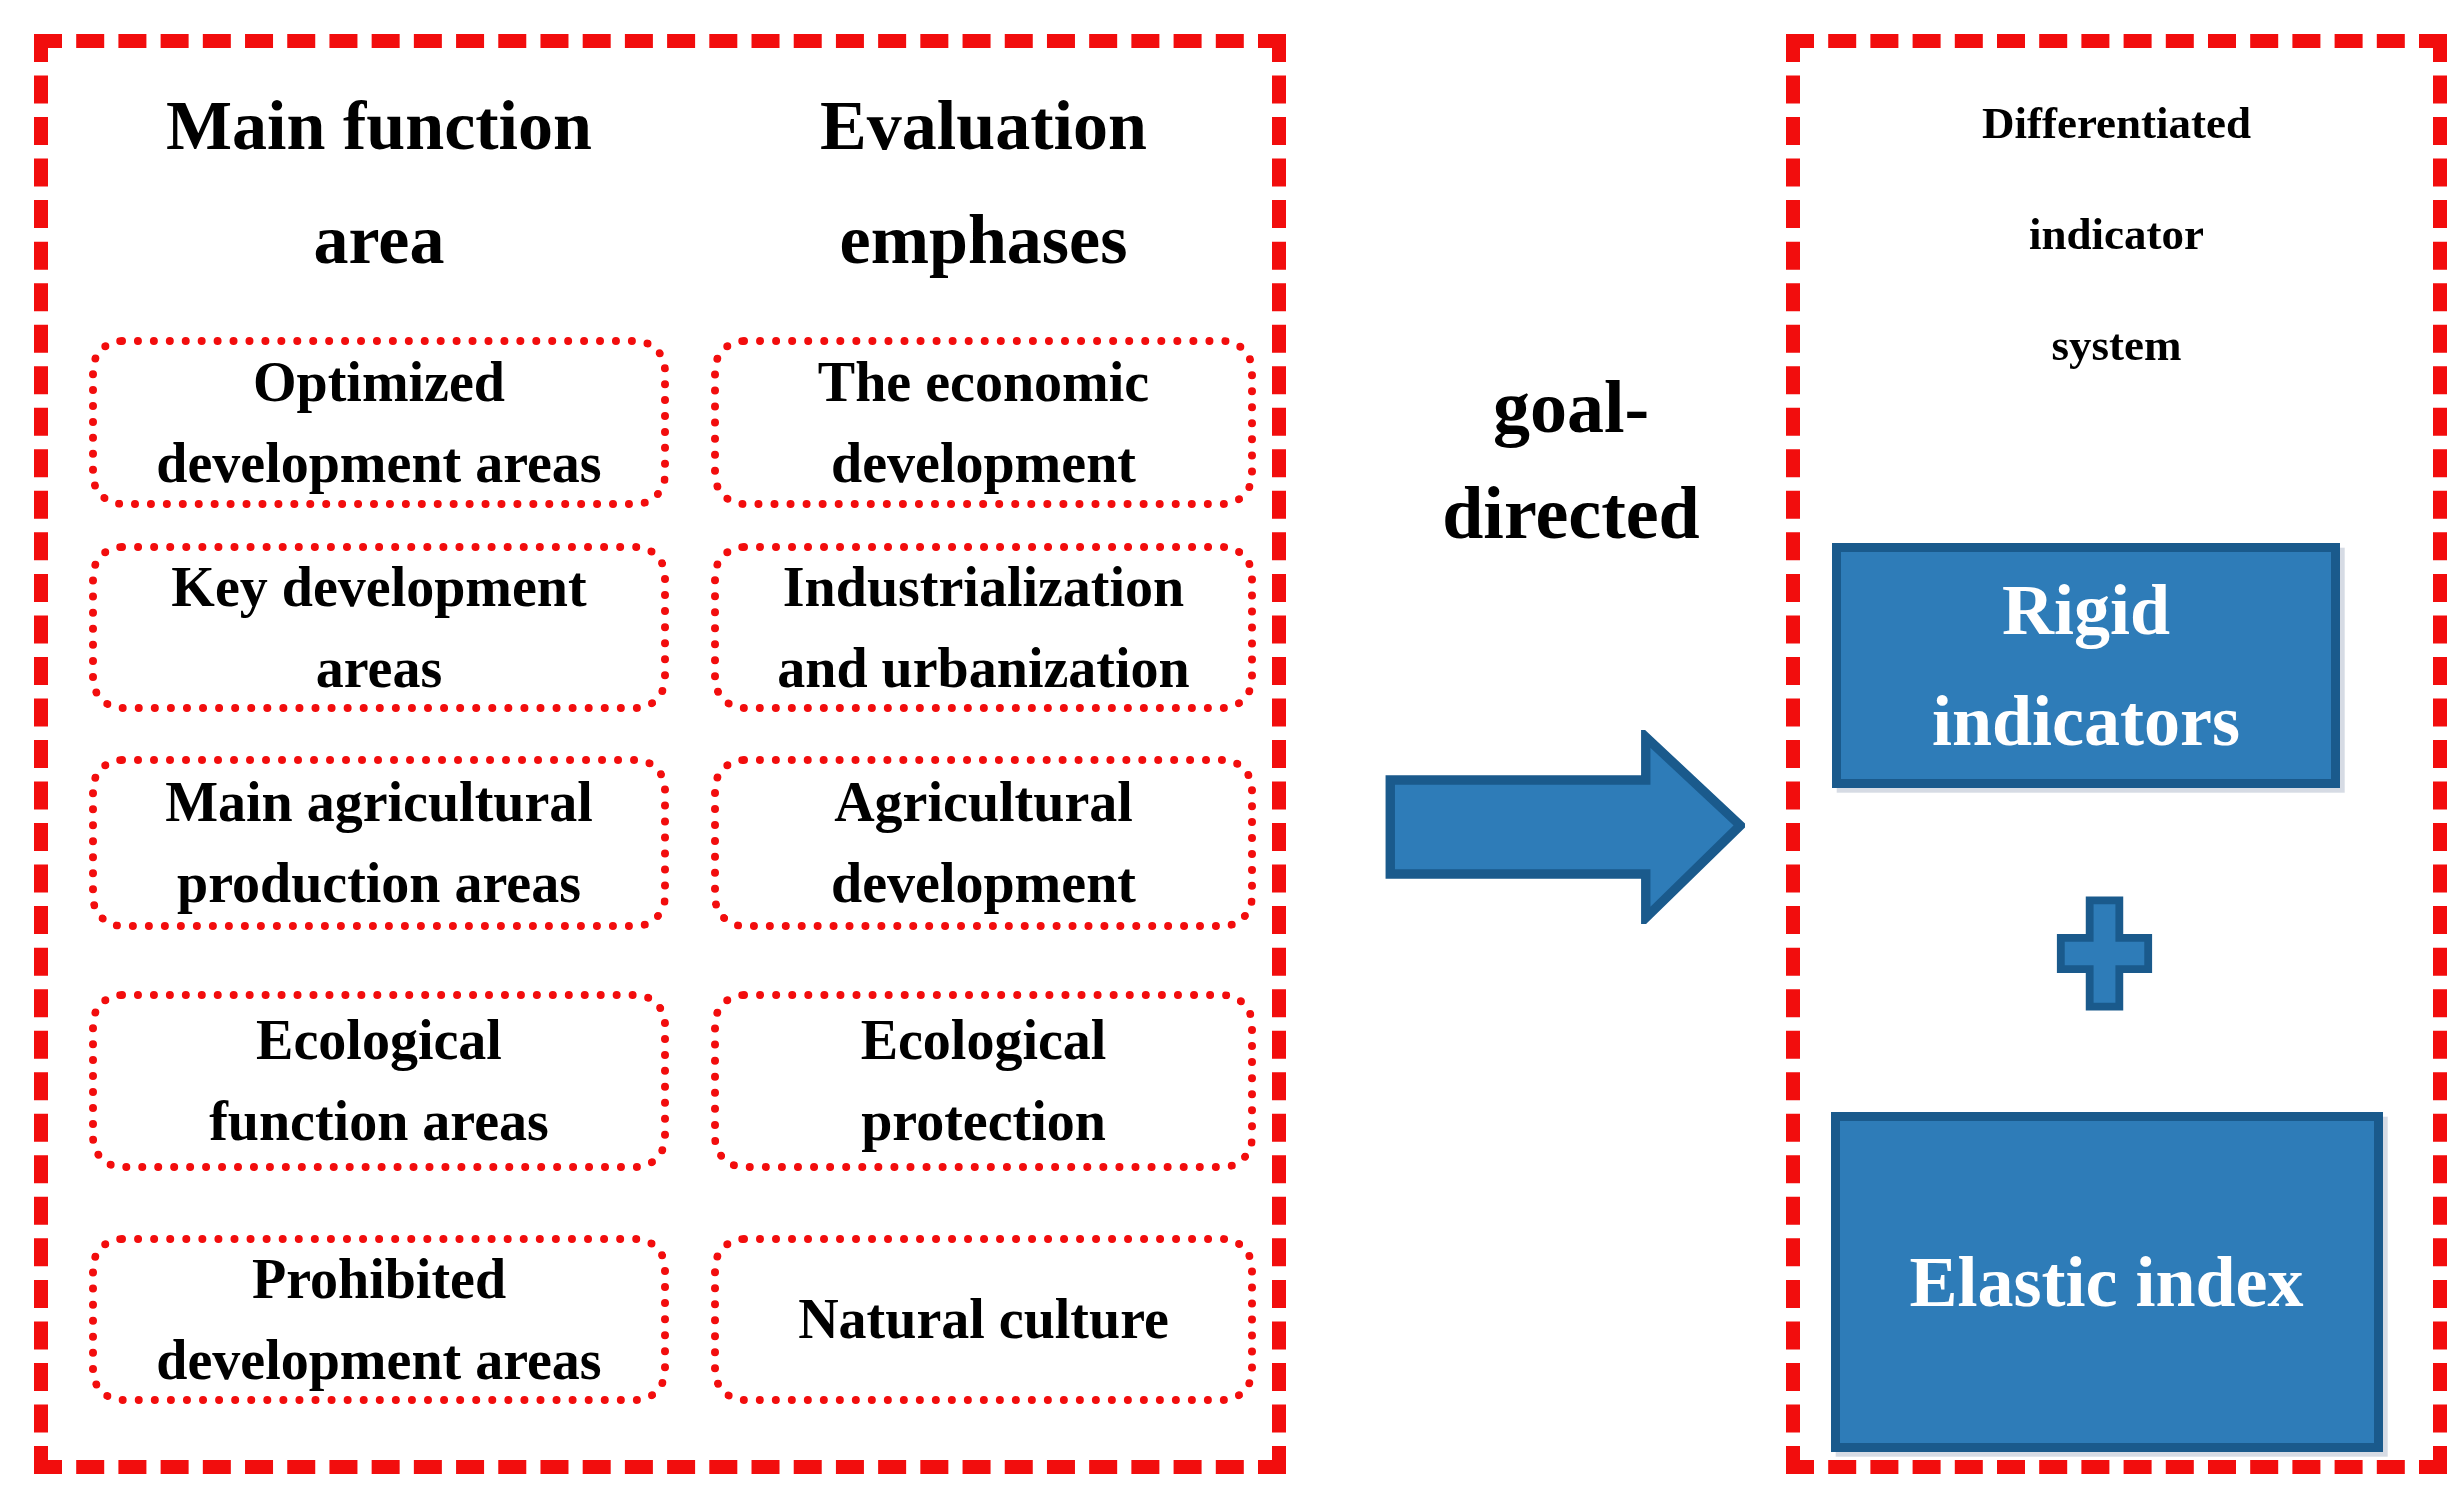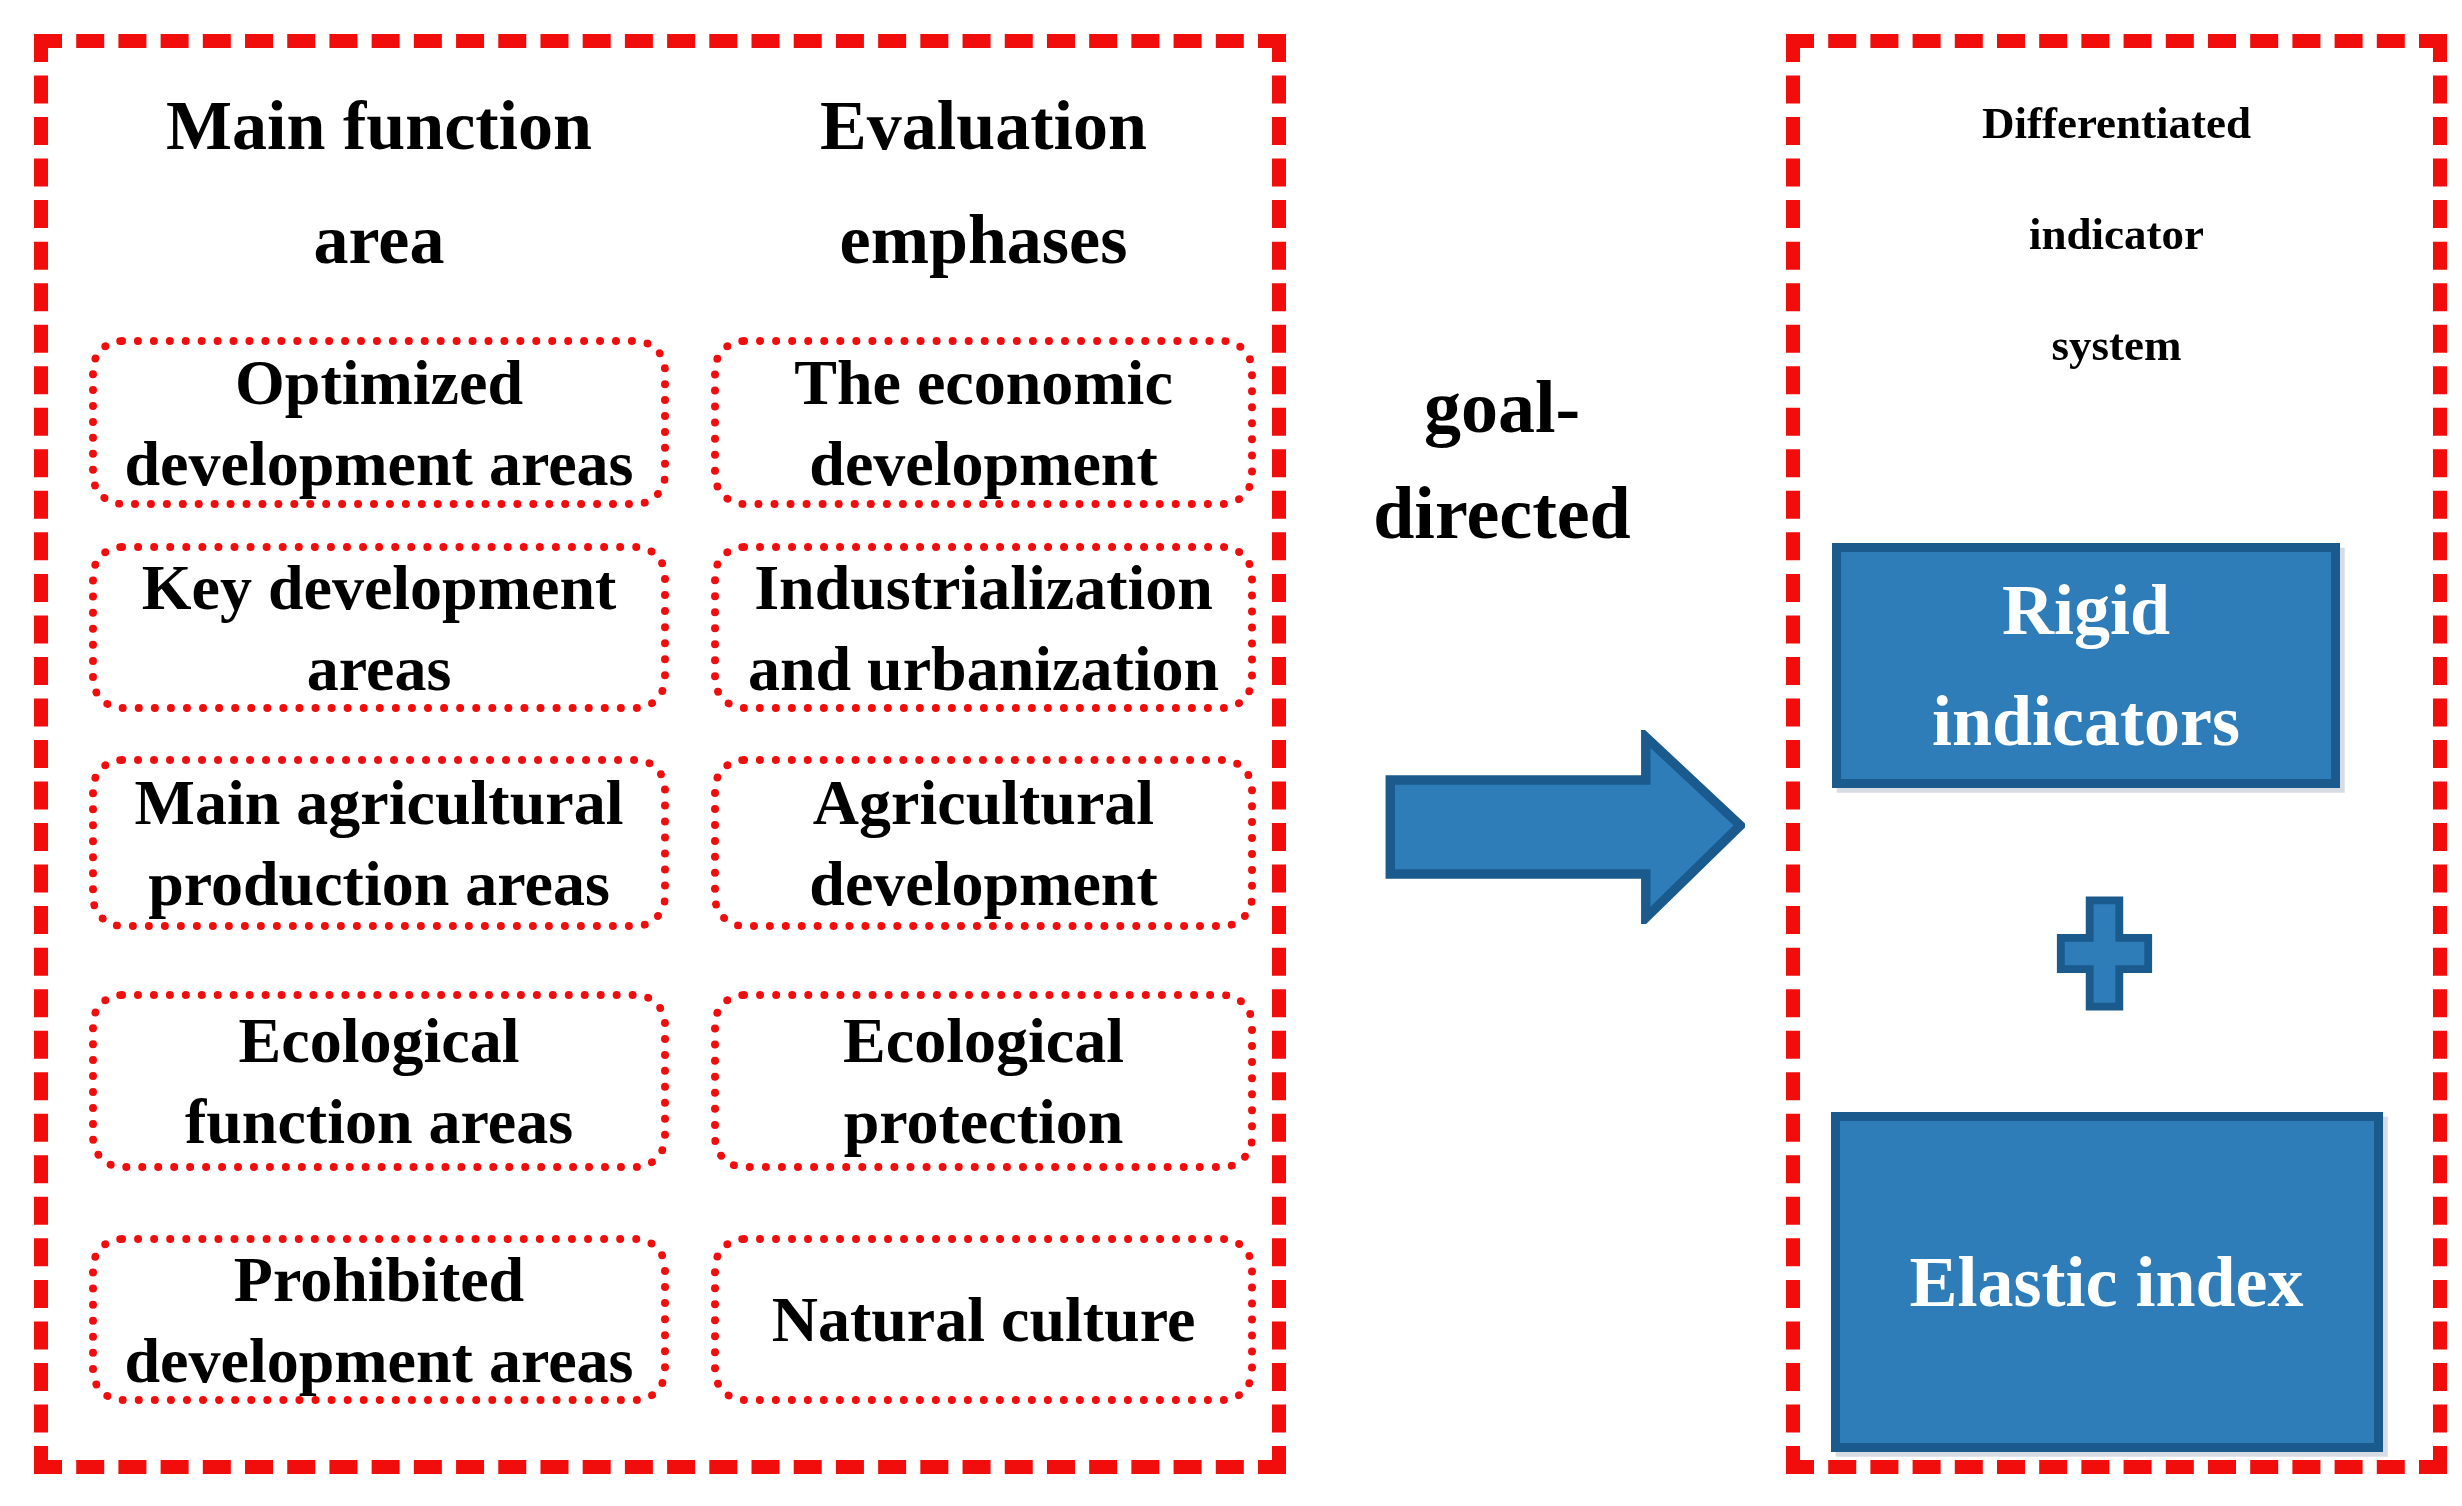--- a/index.html
+++ b/index.html
@@ -40,32 +40,32 @@
     white-space:pre-line;
   }
   
   .slot{
     position:absolute;left:0;width:100%;
     box-sizing:border-box;
     border:8.6px dotted var(--red);
     border-radius:33px;
     display:flex;align-items:center;justify-content:center;
     text-align:center;
-    font-size:64px;line-height:81px;
+    font-size:56px;line-height:81px;
     white-space:pre-line;
     padding:0 14px;
   }
   .r1{top:285px;height:171px;}
   .r2{top:491px;height:169px;}
   .r3{top:704px;height:174px;}
   .r4{top:939px;height:180px;}
   .r5{top:1183px;height:169px;}
   
   #connector-label{
-    position:absolute;left:1291px;top:354px;width:422px;
+    position:absolute;left:1360px;top:354px;width:422px;
     text-align:center;font-size:74px;line-height:106px;
     white-space:pre-line;
   }
   #arrow{position:absolute;left:1384px;top:730px;width:361px;height:194px;}
   
   #right-header{
     position:absolute;top:20.3px;left:0;width:100%;
     text-align:center;font-size:45px;line-height:111px;
     white-space:pre-line;
   }

